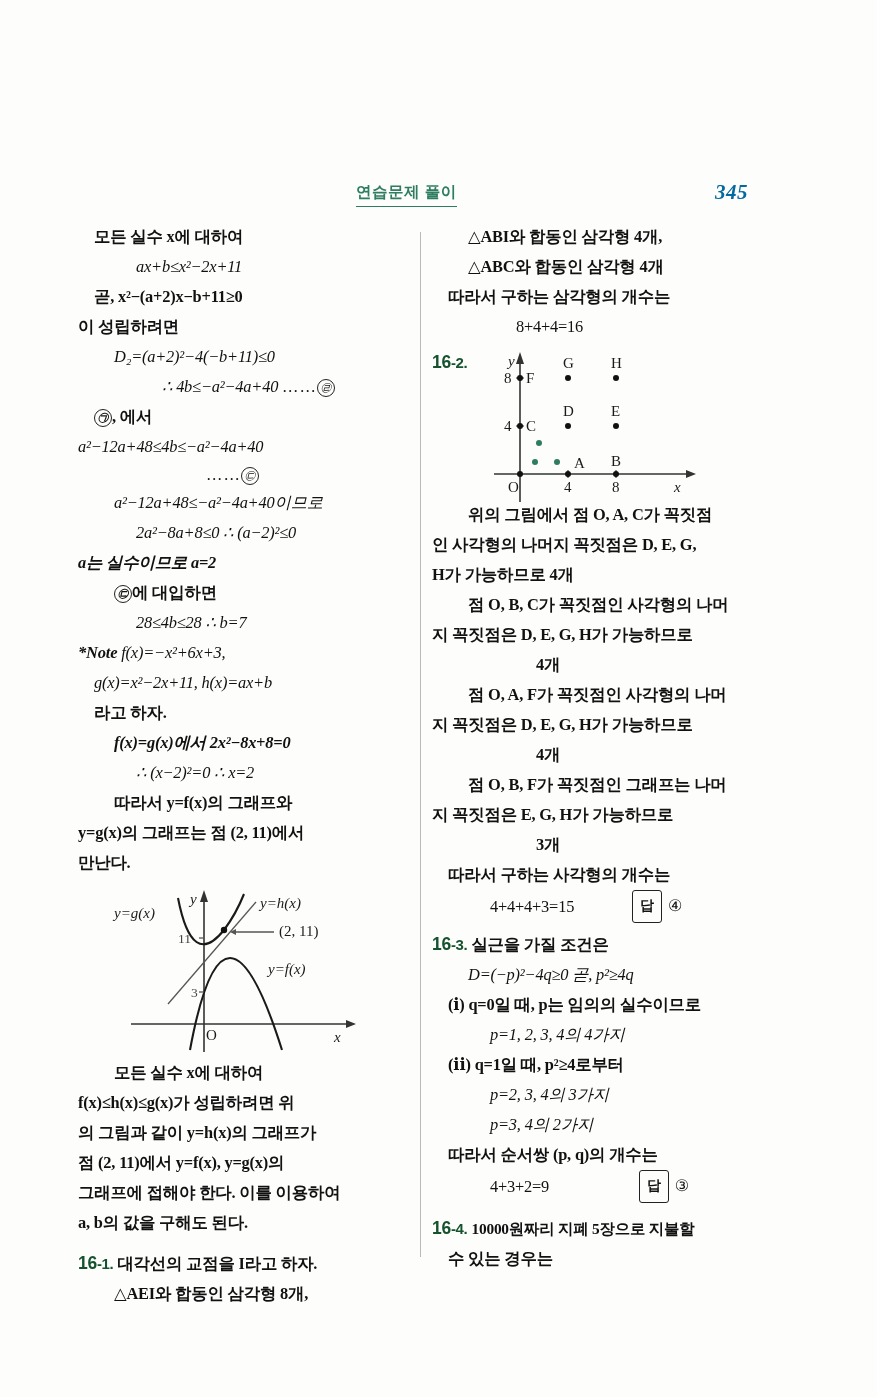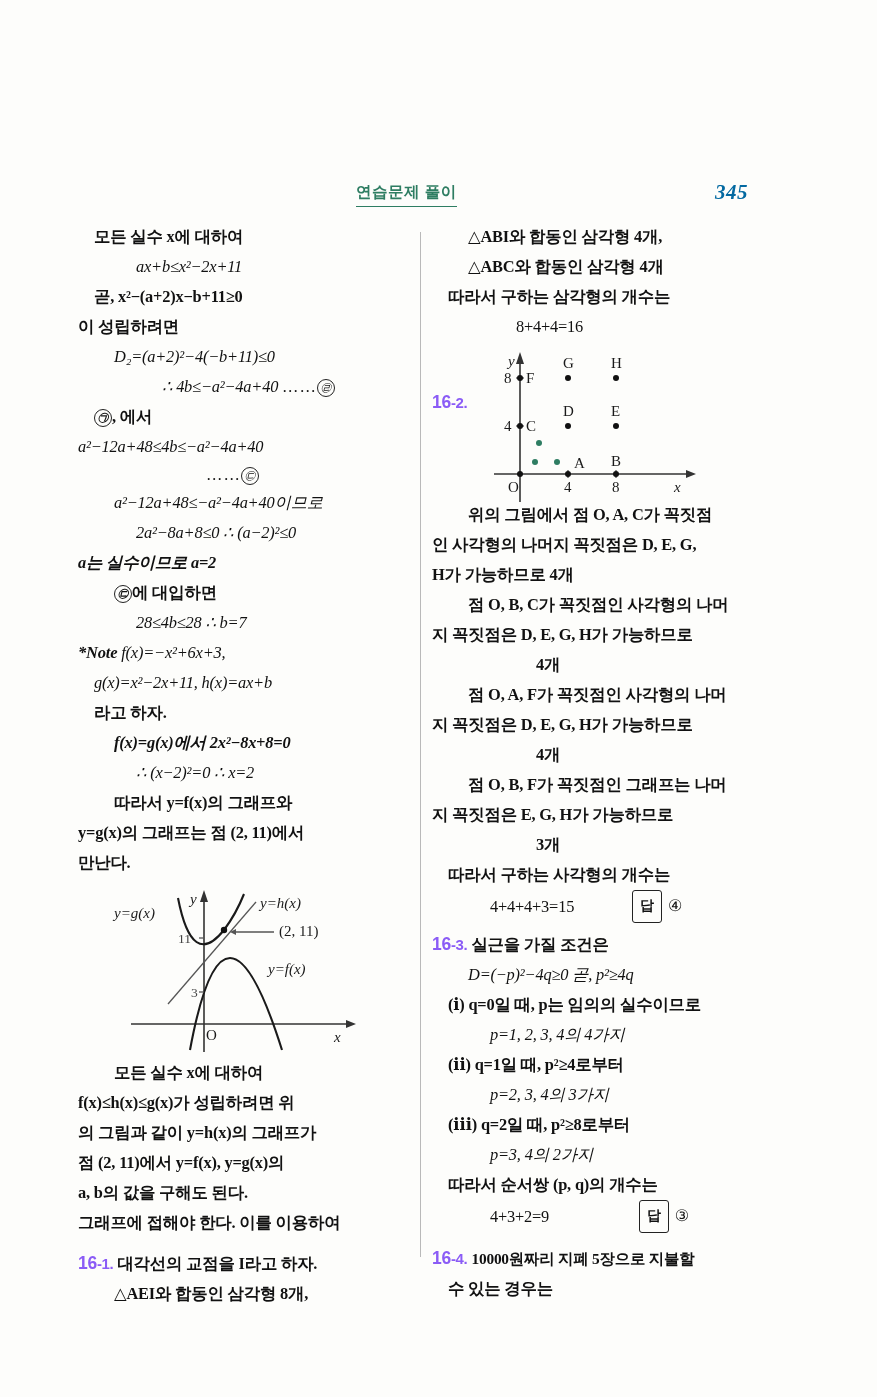--- a/index.html
+++ b/index.html
@@ -81,26 +81,25 @@
   .i1 { padding-left: 16px; }
   .i2 { padding-left: 36px; }
   .i3 { padding-left: 58px; }
   .i4 { padding-left: 84px; }
   .i5 { padding-left: 104px; }
   .i6 { padding-left: 128px; }
 
   .mt { font-style: italic; font-family: "Liberation Serif", serif; }
 
   .secnum {
-    color: #8b5cf6;
+    color: #14532d;
     font-family: "Liberation Sans", sans-serif;
     font-weight: bold;
     font-size: 17.5px;
     letter-spacing: -0.3px;
-    margin-top: 40px;
   }
   .secnum .sub { font-size: 15px; }
 
   .note-tag {
     font-weight: bold;
     font-style: italic;
     font-family: "Liberation Serif", serif;
     font-size: 16.5px;
   }
 
@@ -227,22 +226,22 @@
         <text class="lbl-up" x="100" y="156">O</text>
         <text class="lbl" x="228" y="158">x</text>
         <text class="lbl" x="84" y="20">y</text>
       </svg>
     </div>
 
     <div class="ln k i2">모든 실수 x에 대하여</div>
     <div class="ln k">f(x)≤h(x)≤g(x)가 성립하려면 위</div>
     <div class="ln k">의 그림과 같이 y=h(x)의 그래프가</div>
     <div class="ln k">점 (2, 11)에서 y=f(x), y=g(x)의</div>
+    <div class="ln k">그래프에 접해야 한다. 이를 이용하여</div>
     <div class="ln k">a, b의 값을 구해도 된다.</div>
-    <div class="ln k">그래프에 접해야 한다. 이를 이용하여</div>
 
     <div class="ln k" style="margin-top:10px;">
       <span class="secnum"><span>16</span><span class="sub">-1.</span></span>
       <span>대각선의 교점을 I라고 하자.</span>
     </div>
     <div class="ln k i2">△AEI와 합동인 삼각형 8개,</div>
   </div>
 
   <div class="col col-right">
 
@@ -323,21 +322,20 @@
 
     <div class="ln k" style="margin-top:6px;">
       <span class="secnum"><span>16</span><span class="sub">-3.</span></span>
       <span>실근을 가질 조건은</span>
     </div>
     <div class="ln mt i2">D=(−p)²−4q≥0    곧,  p²≥4q</div>
     <div class="ln k i1">(ⅰ) q=0일 때, p는 임의의 실수이므로</div>
     <div class="ln mt i3">p=1, 2, 3, 4의 4가지</div>
     <div class="ln k i1">(ⅱ) q=1일 때, p²≥4로부터</div>
     <div class="ln mt i3">p=2, 3, 4의 3가지</div>
-    <div class="ln k i1">(ⅲ) q=2일 때, p²≥8로부터</div>
     <div class="ln mt i3">p=3, 4의 2가지</div>
     <div class="ln k i1">따라서 순서쌍 (p, q)의 개수는</div>
     <div class="ln">
       <span class="i3">4+3+2=9</span>
       <span style="margin-left:86px;">
         <span class="ansbox">답</span><span class="ansnum">③</span>
       </span>
     </div>
 
     <div class="ln k" style="margin-top:10px;">

